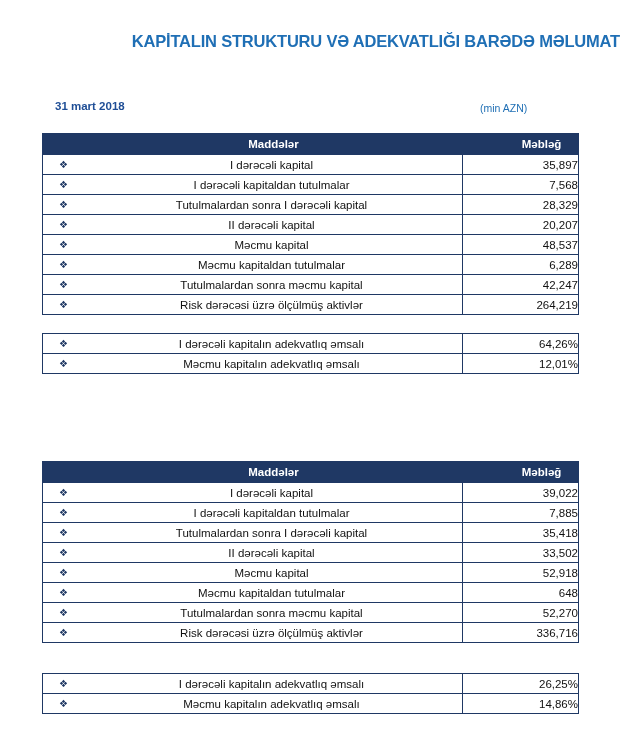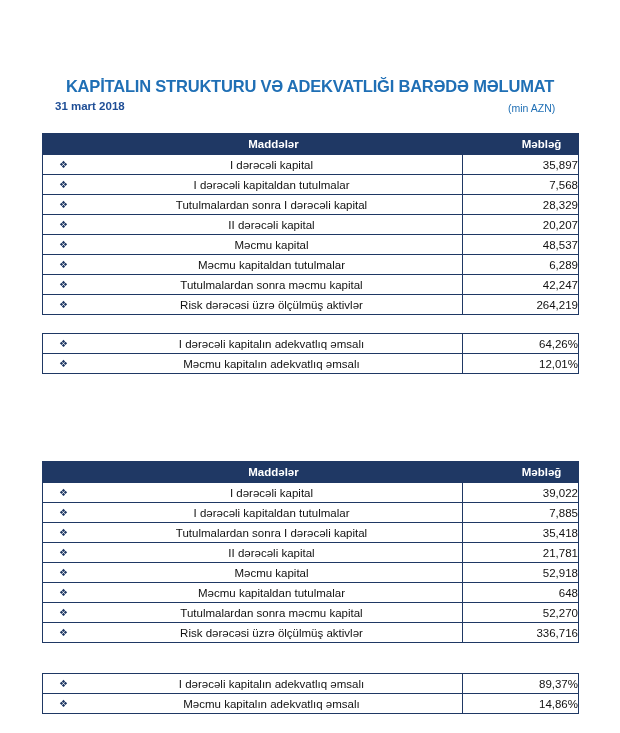--- a/index.html
+++ b/index.html
@@ -19,22 +19,21 @@
     position: relative;
     width: 620px;
     height: 733px;
     box-sizing: border-box;
   }
   .title {
     color: #1f6fb5;
     font-weight: bold;
     font-size: 16.5px;
     letter-spacing: -0.2px;
-    text-align: center;
-    margin-top: 45px;
+    text-align: right;
   }
   .title-1 {
     position: absolute;
     top: 32px;
     left: 0;
     width: 620px;
   }
   .title-2 {
     position: absolute;
     top: 427px;
@@ -46,21 +45,21 @@
     position: absolute;
     top: 100px;
     left: 55px;
     color: #1f4e96;
     font-weight: bold;
     font-size: 11.5px;
   }
   .currency-label {
     position: absolute;
     top: 102px;
-    left: 508px;
+    left: 480px;
     color: #1f6fb5;
     font-size: 10.5px;
   }
   table.fin {
     position: absolute;
     border-collapse: collapse;
     table-layout: fixed;
     font-size: 11.5px;
   }
   table.fin th, table.fin td {
@@ -281,21 +280,21 @@
         </td>
         <td class="amount">35,418</td>
       </tr>
       <tr>
         <td class="item">
           <div class="item-inner">
             <span class="bullet">❖</span>
             <span class="item-text">II dərəcəli kapital</span>
           </div>
         </td>
-        <td class="amount">21,781</td>
+        <td class="amount">33,502</td>
       </tr>
       <tr>
         <td class="item">
           <div class="item-inner">
             <span class="bullet">❖</span>
             <span class="item-text">Məcmu kapital</span>
           </div>
         </td>
         <td class="amount">52,918</td>
       </tr>
@@ -335,21 +334,21 @@
         <col class="col-amount">
       </colgroup>
     <tbody>
       <tr>
         <td class="item">
           <div class="item-inner">
             <span class="bullet">❖</span>
             <span class="item-text">I dərəcəli kapitalın adekvatlıq əmsalı</span>
           </div>
         </td>
-        <td class="amount">89,37%</td>
+        <td class="amount">26,25%</td>
       </tr>
       <tr>
         <td class="item">
           <div class="item-inner">
             <span class="bullet">❖</span>
             <span class="item-text">Məcmu kapitalın adekvatlıq əmsalı</span>
           </div>
         </td>
         <td class="amount">14,86%</td>
       </tr>

